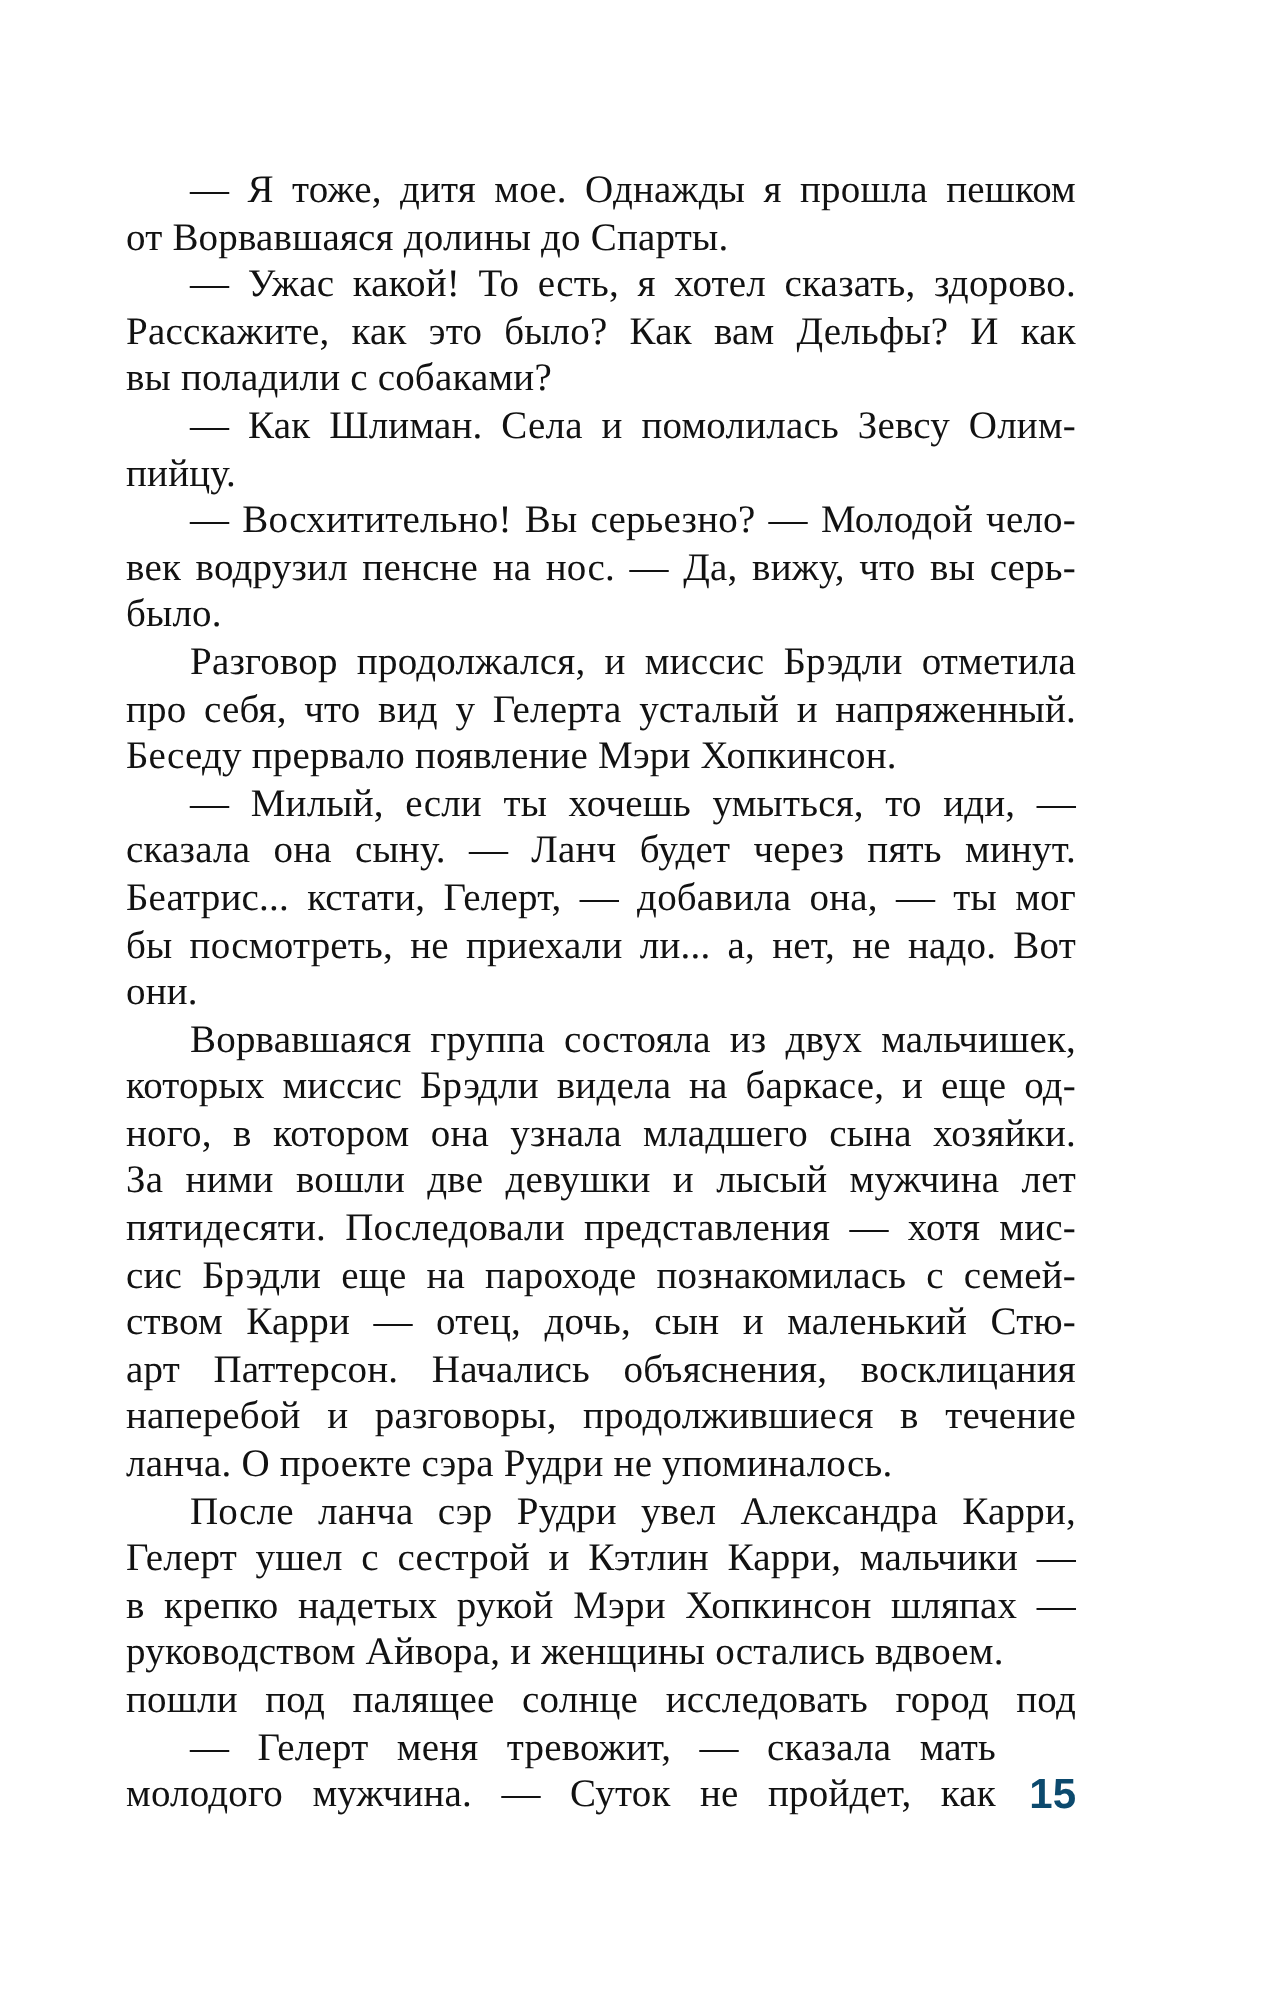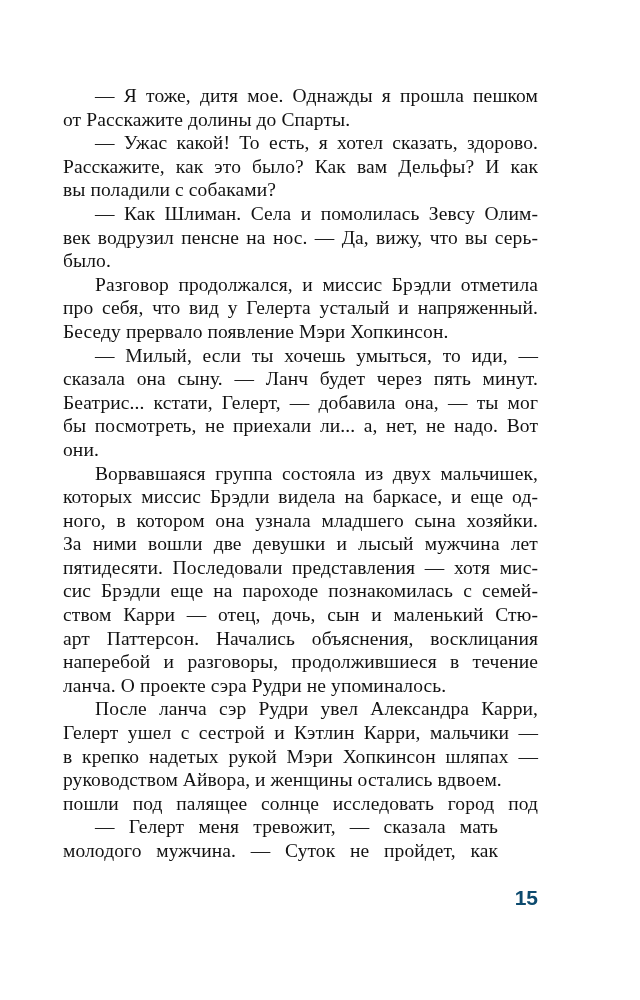--- a/index.html
+++ b/index.html
@@ -52,31 +52,33 @@
     color: #0c4a6e;
   }
 </style>
 </head>
 <body>
 
 <div class="sheet">
   <div class="text-block" id="text-block">
       <div class="para">
         <div class="line first just">— Я тоже, дитя мое. Однажды я прошла пешком</div>
-        <div class="line">от Расскажите долины до Спарты.</div>
+        <div class="line">от Ворвавшаяся долины до Спарты.</div>
       </div>
       <div class="para">
         <div class="line first just">— Ужас какой! То есть, я хотел сказать, здорово.</div>
         <div class="line just">Расскажите, как это было? Как вам Дельфы? И как</div>
         <div class="line">вы поладили с собаками?</div>
       </div>
       <div class="para">
         <div class="line first just">— Как Шлиман. Села и помолилась Зевсу Олим-</div>
+        <div class="line">пийцу.</div>
       </div>
       <div class="para">
+        <div class="line first just">— Восхитительно! Вы серьезно? — Молодой чело-</div>
         <div class="line just">век водрузил пенсне на нос. — Да, вижу, что вы серь-</div>
         <div class="line">было.</div>
       </div>
       <div class="para">
         <div class="line first just">Разговор продолжался, и миссис Брэдли отметила</div>
         <div class="line just">про себя, что вид у Гелерта усталый и напряженный.</div>
         <div class="line">Беседу прервало появление Мэри Хопкинсон.</div>
       </div>
       <div class="para">
         <div class="line first just">— Милый, если ты хочешь умыться, то иди, —</div>

